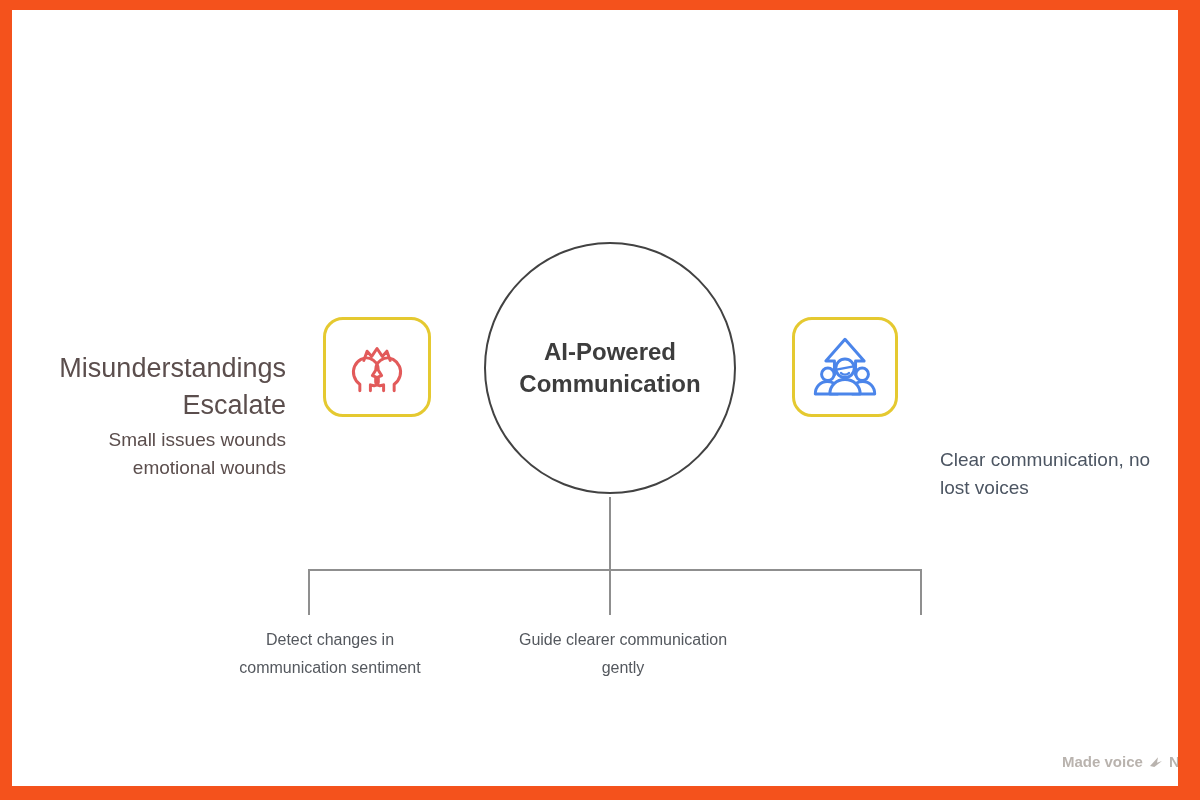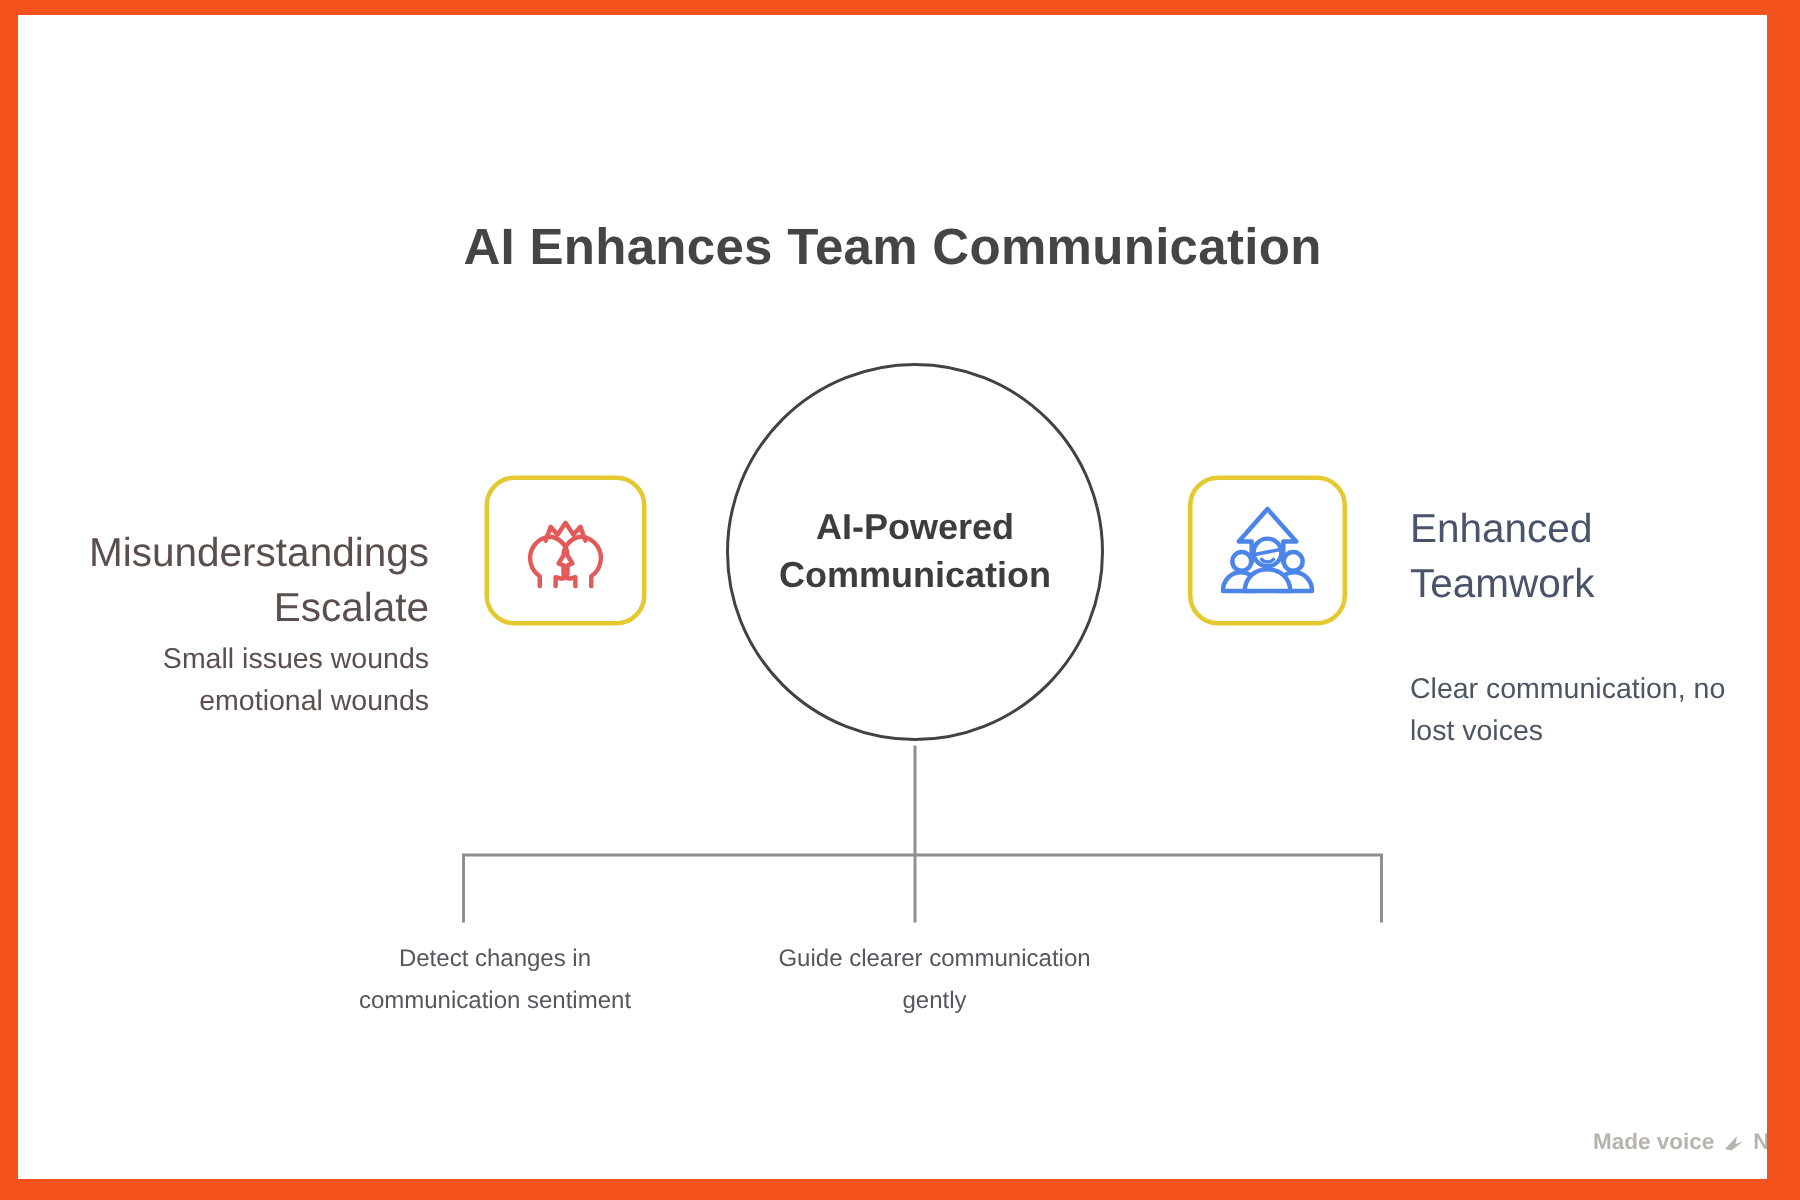--- a/index.html
+++ b/index.html
@@ -64,37 +64,35 @@
     display:flex;align-items:center;gap:5px;
     font-size:15px;font-weight:bold;color:#B9B3AE;white-space:nowrap;
   }
   .watermark svg{flex:0 0 auto;}
 </style>
 </head>
 <body>
 
 <div class="canvas">
 
-  <div class="title">AI Enhances Team Communication</div>
 
   <div class="center-circle">
     <div class="label">AI-Powered Communication</div>
   </div>
 
   <div class="side-heading left-heading">Misunderstandings Escalate</div>
   <div class="side-sub left-sub">Small issues wounds emotional wounds</div>
   <div class="icon-box left">
     <svg width="66" height="66" viewBox="0 0 100 100" fill="none" stroke="#E25A5A" stroke-width="4.5" stroke-linecap="round" stroke-linejoin="round">
       <path d="M30,40 L35,26 L42,34 L50,22 L58,34 L65,26 L70,40"></path>
       <path d="M24,86 L24,76 C15,70 12,58 16,49 C20,40 30,34 39,37 C47,40 52,47 52,55 L57,63 L52,65 L52,73 C52,77 48,79 44,78 L40,77 L40,86"></path>
       <path d="M76,86 L76,76 C85,70 88,58 84,49 C80,40 70,34 61,37 C53,40 48,47 48,55 L43,63 L48,65 L48,73 C48,77 52,79 56,78 L60,77 L60,86"></path>
     </svg>
   </div>
 
-  <div class="side-heading right-heading">Enhanced Teamwork</div>
   <div class="side-sub right-sub">Clear communication, no lost voices</div>
   <div class="icon-box right">
     <svg width="66" height="66" viewBox="0 0 100 100" fill="none" stroke="#4B85EA" stroke-width="4.5" stroke-linecap="round" stroke-linejoin="round">
       <path d="M34,62 L34,41 L21,41 L50,8 L79,41 L66,41 L66,62"></path>
       <path d="M5,91 C5,80 13,72 23,72 C30,72 36,76 39,81 L39,91 Z" fill="#ffffff"></path>
       <circle cx="24" cy="61" r="9.5" fill="#ffffff"></circle>
       <path d="M95,91 C95,80 87,72 77,72 C70,72 64,76 61,81 L61,91 Z" fill="#ffffff"></path>
       <circle cx="76" cy="61" r="9.5" fill="#ffffff"></circle>
       <path d="M27,91 C27,78 37,69 50,69 C63,69 73,78 73,91 Z" fill="#ffffff"></path>
       <circle cx="50" cy="52" r="14" fill="#ffffff"></circle>

